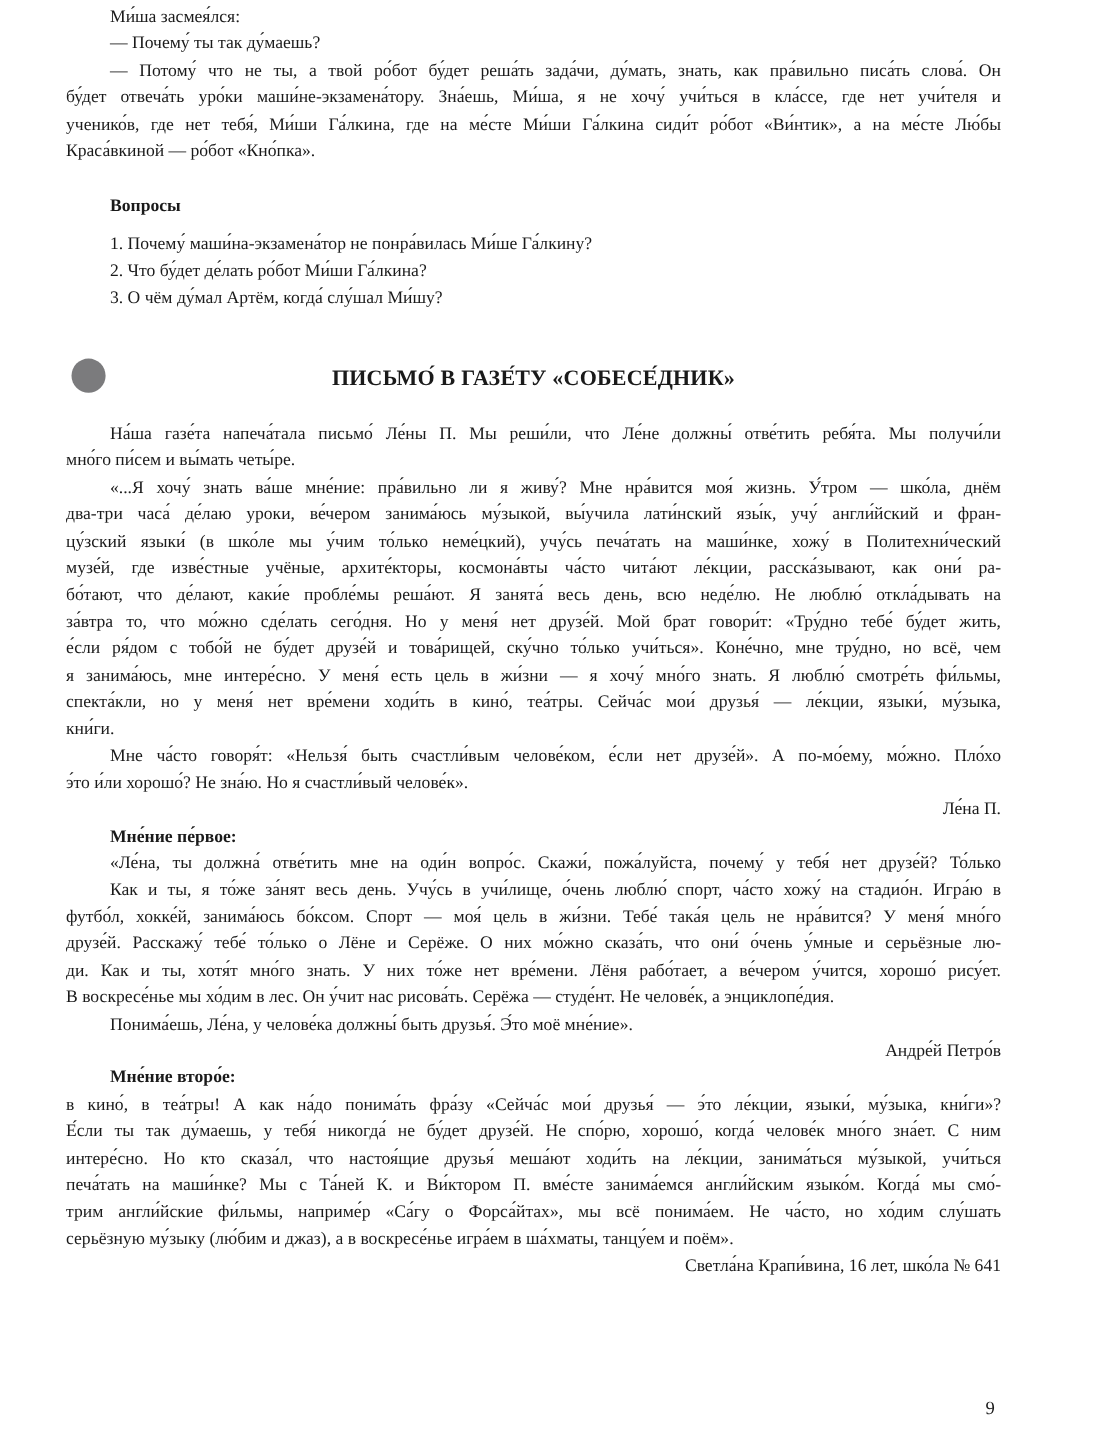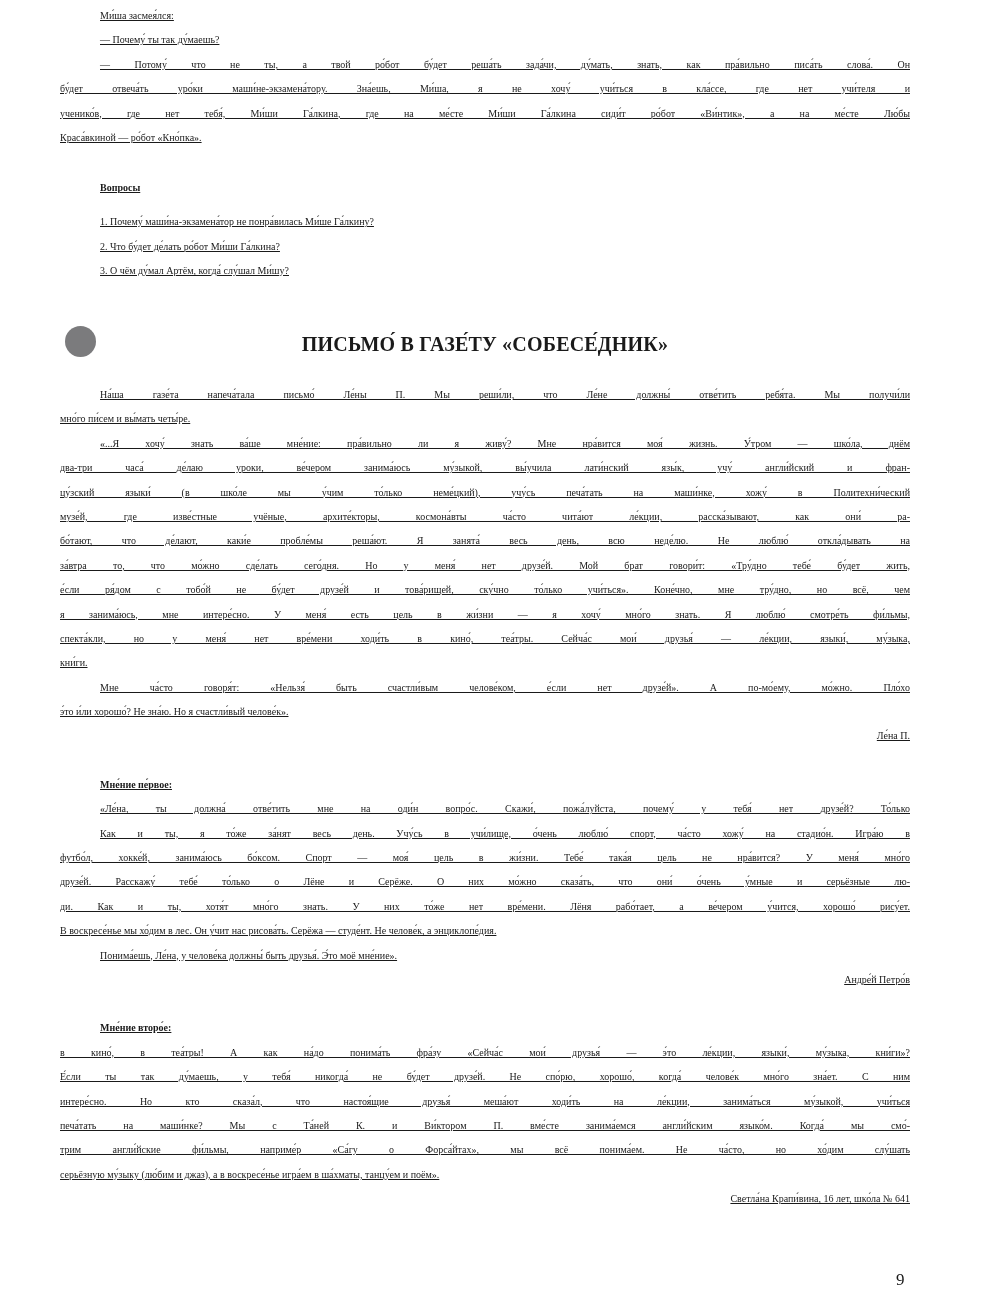--- a/index.html
+++ b/index.html
@@ -1,24 +1,24 @@
 <!DOCTYPE html>
 <html><head>
 <meta charset="utf-8">
 <style>
   html, body { margin:0; padding:0; background:#ffffff; }
   body { width:1000px; height:1300px; position:relative; overflow:hidden;
          font-family:"Liberation Serif","DejaVu Serif",serif; color:#1a1a1a; }
   .page { position:absolute; left:60px; top:0; width:850px; }
-  .line { font-size:10px; line-height:24.4px; height:24.4px; white-space:nowrap;
-          text-align:justify; text-align-last:justify;text-decoration:underline; }
+  .line { font-size:16px; line-height:24.4px; height:24.4px; white-space:nowrap;
+          text-align:justify; text-align-last:justify; }
   .line.last { text-align-last:left; }
   .line.ind { padding-left:40px; }
   .line.right { text-align:right; text-align-last:right; }
-  .bold { font-weight:bold;margin-top:24px; }
+  .bold { font-weight:bold; }
   .block { position:absolute; left:0; width:850px; }
   .heading { position:absolute; left:0; width:850px; text-align:center;
              font-weight:bold; font-size:20px; top:333px; letter-spacing:0.2px; }
   .q-title { font-weight:bold; }
   .circle { position:absolute; left:65px; top:326px; width:31px; height:31px;
             border-radius:50%; background:#7b7b7d; }
   .pagenum { position:absolute; left:896px; top:1270px; font-size:17px; }
 </style>
 </head>
 <body>

